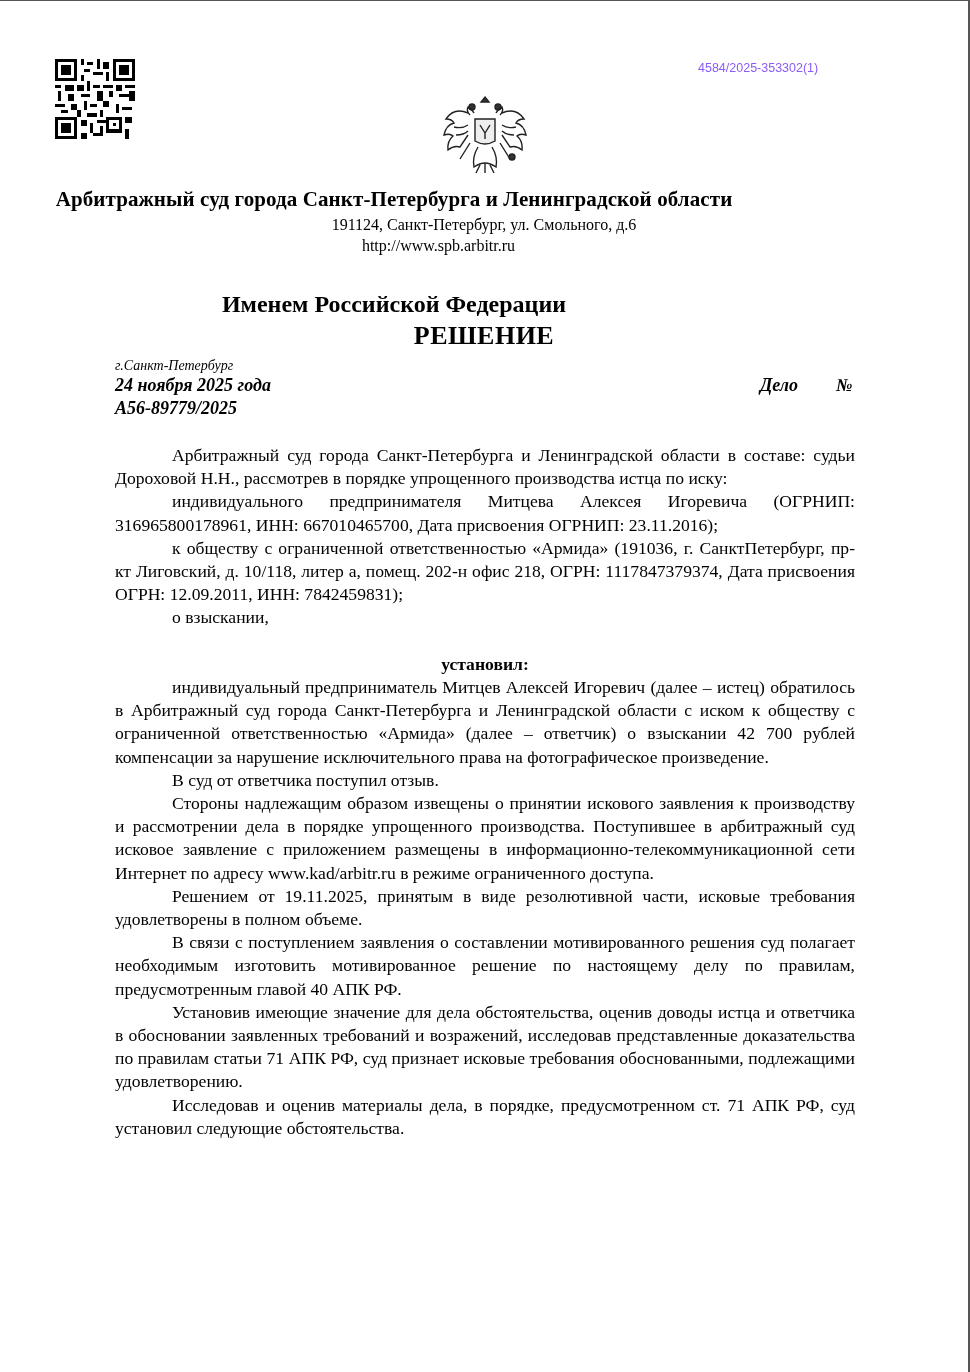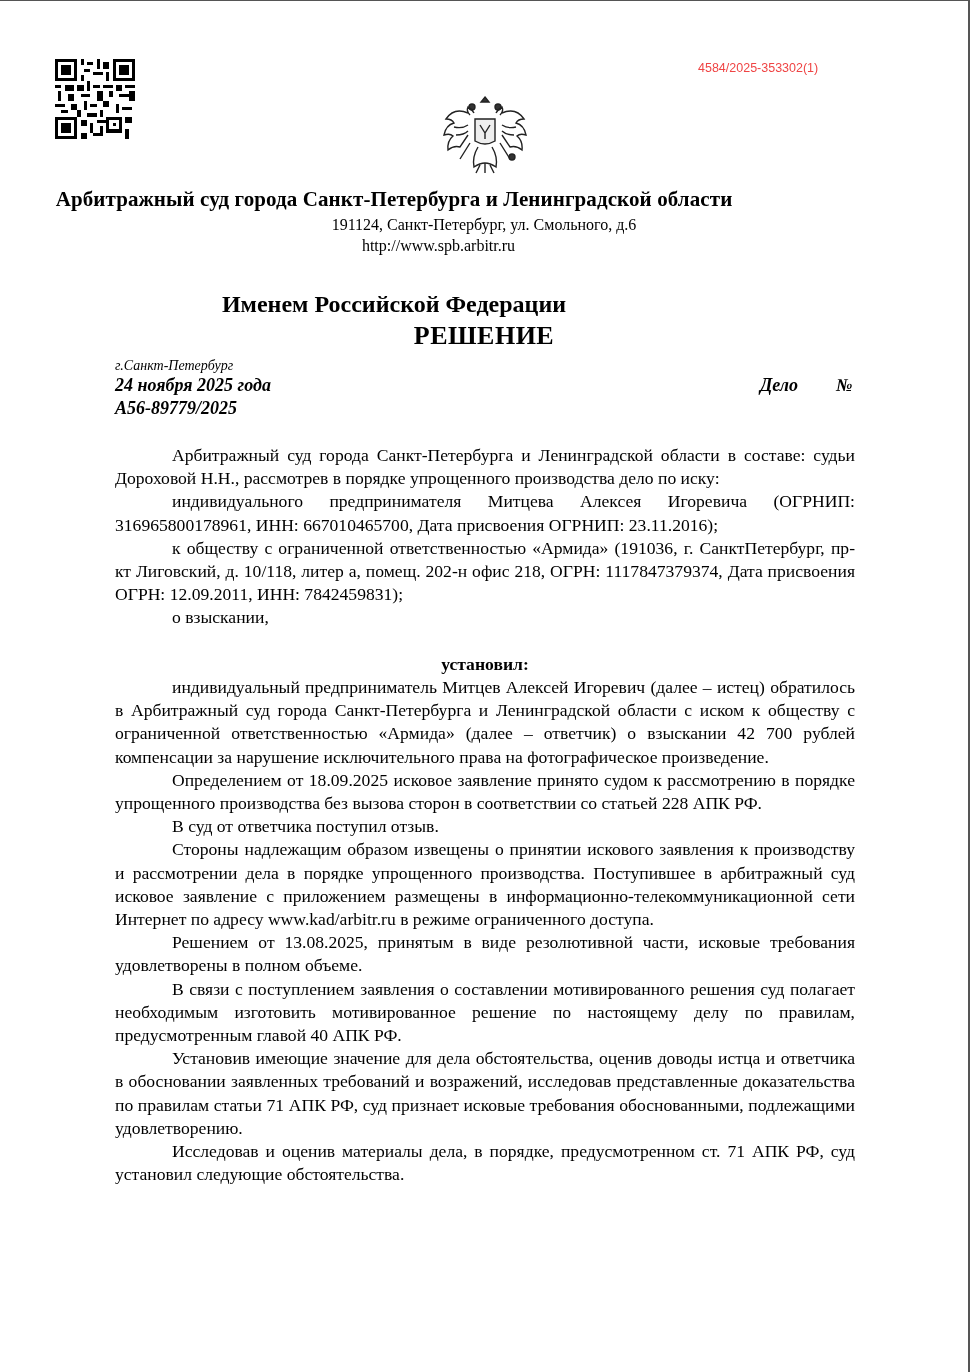--- a/index.html
+++ b/index.html
@@ -6,21 +6,21 @@
   body { width: 970px; height: 1372px; overflow: hidden; position: relative; }
   .page {
     position: absolute; left: 0; top: 0; width: 968px; height: 1372px;
     border-top: 1px solid #555; border-right: 2px solid #555;
     background: #fff; color: #000;
     font-family: "Liberation Serif", "DejaVu Serif", serif;
   }
   .qr { position: absolute; left: 55px; top: 58px; width: 80px; height: 80px; }
   .doc-id {
     position: absolute; left: 698px; top: 60px;
-    font-family: "Liberation Sans", "DejaVu Sans", sans-serif; font-size: 12.5px; color: #ef4444;
+    font-family: "Liberation Sans", "DejaVu Sans", sans-serif; font-size: 12.5px; color: #8b5cf6;
   }
   .emblem { position: absolute; left: 440px; top: 92px; width: 90px; height: 86px; }
   .court-name {
     position: absolute; left: 0; width: 788px; top: 186px; text-align: center;
     font-weight: bold; font-size: 21px; letter-spacing: 0.1px;
   }
   .court-addr { position: absolute; left: 0; width: 968px; top: 215px; text-align: center; font-size: 16px; }
   .court-url { position: absolute; left: 0; width: 877px; top: 236px; text-align: center; font-size: 16px; }
   .in-name { position: absolute; left: 0; width: 788px; top: 290px; text-align: center; font-weight: bold; font-size: 24px; }
   .decision { position: absolute; left: 0; width: 968px; top: 320px; text-align: center; font-weight: bold; font-size: 26px; letter-spacing: 0.5px; }
@@ -129,28 +129,27 @@
   <div class="in-name">Именем Российской Федерации</div>
   <div class="decision">РЕШЕНИЕ</div>
 
   <div class="city">г.Санкт-Петербург</div>
   <div class="date">24 ноября 2025 года</div>
   <div class="case-label">Дело</div>
   <div class="case-no-sign">№</div>
   <div class="case-num">А56-89779/2025</div>
 
   <div class="body-text">
-    <p>Арбитражный суд города Санкт-Петербурга и Ленинградской области в составе: судьи Дороховой Н.Н., рассмотрев в порядке упрощенного производства дело по иску:</p>
+    <p>Арбитражный суд города Санкт-Петербурга и Ленинградской области в составе: судьи Дороховой Н.Н., рассмотрев в порядке упрощенного производства истца по иску:</p>
     <p>индивидуального предпринимателя Митцева Алексея Игоревича (ОГРНИП: 316965800178961, ИНН: 667010465700, Дата присвоения ОГРНИП: 23.11.2016);</p>
     <p>к обществу с ограниченной ответственностью «Армида» (191036, г. СанктПетербург, пр-кт Лиговский, д. 10/118, литер а, помещ. 202-н офис 218, ОГРН: 1117847379374, Дата присвоения ОГРН: 12.09.2011, ИНН: 7842459831);</p>
     <p>о взыскании,</p>
     <p class="gap"></p>
     <p class="heading-center">установил:</p>
     <p>индивидуальный предприниматель Митцев Алексей Игоревич (далее – истец) обратилось в Арбитражный суд города Санкт-Петербурга и Ленинградской области с иском к обществу с ограниченной ответственностью «Армида» (далее – ответчик) о взыскании 42 700 рублей компенсации за нарушение исключительного права на фотографическое произведение.</p>
-    <p>Определением от 18.09.2025 исковое заявление принято судом к рассмотрению в порядке упрощенного производства без вызова сторон в соответствии со статьей 228 АПК РФ.</p>
     <p>В суд от ответчика поступил отзыв.</p>
     <p>Стороны надлежащим образом извещены о принятии искового заявления к производству и рассмотрении дела в порядке упрощенного производства. Поступившее в арбитражный суд исковое заявление с приложением размещены в информационно-телекоммуникационной сети Интернет по адресу www.kad/arbitr.ru в режиме ограниченного доступа.</p>
-    <p>Решением от 13.08.2025, принятым в виде резолютивной части, исковые требования удовлетворены в полном объеме.</p>
+    <p>Решением от 19.11.2025, принятым в виде резолютивной части, исковые требования удовлетворены в полном объеме.</p>
     <p>В связи с поступлением заявления о составлении мотивированного решения суд полагает необходимым изготовить мотивированное решение по настоящему делу по правилам, предусмотренным главой 40 АПК РФ.</p>
     <p>Установив имеющие значение для дела обстоятельства, оценив доводы истца и ответчика в обосновании заявленных требований и возражений, исследовав представленные доказательства по правилам статьи 71 АПК РФ, суд признает исковые требования обоснованными, подлежащими удовлетворению.</p>
     <p>Исследовав и оценив материалы дела, в порядке, предусмотренном ст. 71 АПК РФ, суд установил следующие обстоятельства.</p>
   </div>
 </div>
 
 </body></html>

